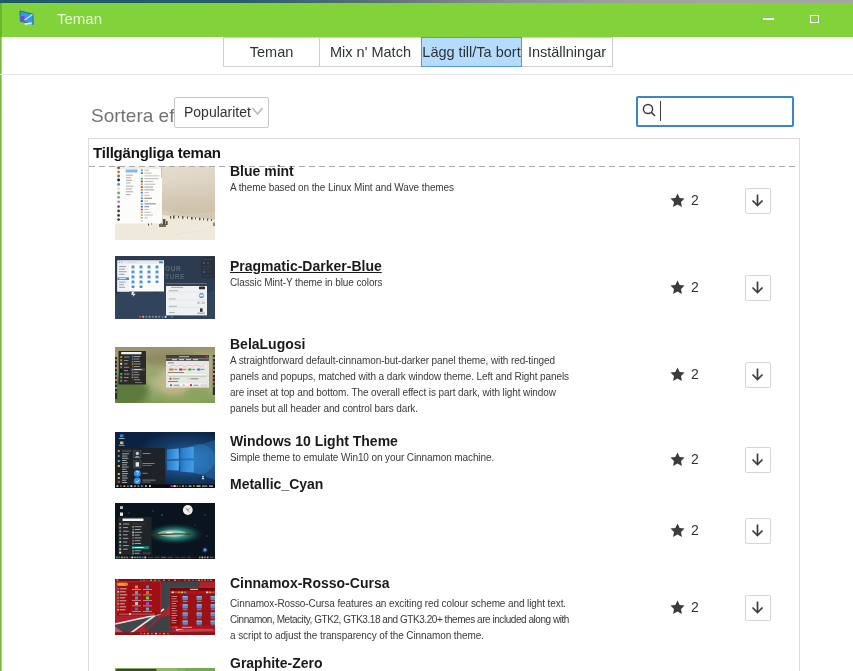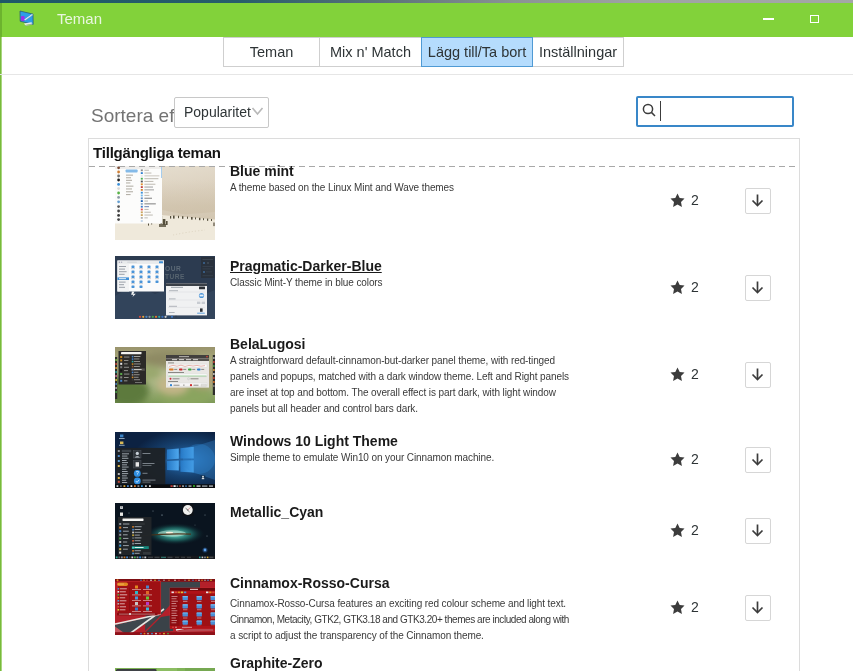--- a/index.html
+++ b/index.html
@@ -32,21 +32,21 @@
   <polygon points="7,14.6 14.3,13.3 15.6,14.4 8.2,15.9" fill="#e8eaec"></polygon>
   <polygon points="8.2,16.2 15,14.9 15.6,15.5 8.8,16.9" fill="#b0b4b8"></polygon>
 </svg>
 <div class="abs" style="left:57px;top:10px;font-size:15px;color:#e9f6df;">Teman</div>
 <div class="abs" style="left:763px;top:18px;width:11px;height:2px;background:#fff;"></div>
 <div class="abs" style="left:810px;top:15px;width:7px;height:5.5px;border:1.5px solid #fff;background:transparent;"></div>
 
 <div class="abs" style="left:223px;top:37px;height:30px;display:flex;">
   <div class="tab" style="width:96px;border-right:none;">Teman</div>
   <div class="tab" style="width:102px;border-right:none;">Mix n' Match</div>
-  <div class="tab" style="width:112px;border-color:#4f9ad4;background:#b5dcfd;text-align:right;">Lägg till/Ta bort</div>
+  <div class="tab" style="width:101px;border-color:#4f9ad4;background:#b5dcfd;text-align:right;">Lägg till/Ta bort</div>
   <div class="tab" style="width:91px;border-left:none;">Inställningar</div>
 </div>
 <div class="abs" style="left:0;top:74px;width:853px;height:1px;background:#e6e6e6;"></div>
 
 <div class="abs" style="left:91px;top:105px;font-size:19px;color:#737373;">Sortera efter</div>
 <div class="abs" style="left:174px;top:97px;width:93px;height:29px;border:1px solid #c8c8c8;border-radius:2px;background:#fff;"></div>
 <div class="abs" style="left:184px;top:104px;font-size:14px;color:#2e3436;">Popularitet</div>
 <svg class="abs" style="left:250px;top:106px;" width="15" height="10" viewBox="0 0 14 10">
   <polyline points="2,2 7,8 12,2" fill="none" stroke="#b8b8b8" stroke-width="1.6"></polyline>
 </svg>
@@ -67,21 +67,21 @@
 
 <div class="abs title" style="left:230px;top:258px;text-decoration:underline;">Pragmatic-Darker-Blue</div>
 <div class="abs desc" style="left:230px;top:275px;">Classic Mint-Y theme in blue colors</div>
 
 <div class="abs title" style="left:230px;top:336px;">BelaLugosi</div>
 <div class="abs desc" style="left:230px;top:353px;">A straightforward default-cinnamon-but-darker panel theme, with red-tinged<br>panels and popups, matched with a dark window theme. Left and Right panels<br>are inset at top and bottom. The overall effect is part dark, with light window<br>panels but all header and control bars dark.</div>
 
 <div class="abs title" style="left:230px;top:433px;">Windows 10 Light Theme</div>
 <div class="abs desc" style="left:230px;top:450px;">Simple theme to emulate Win10 on your Cinnamon machine.</div>
 
-<div class="abs title" style="left:230px;top:504px;">Metallic_Cyan</div>
+<div class="abs title" style="left:230px;top:476px;">Metallic_Cyan</div>
 
 <div class="abs title" style="left:230px;top:575px;">Cinnamox-Rosso-Cursa</div>
 <div class="abs desc" style="left:230px;top:596px;">Cinnamox-Rosso-Cursa features an exciting red colour scheme and light text.<br><span style="letter-spacing:-0.45px;">Cinnamon, Metacity, GTK2, GTK3.18 and GTK3.20+ themes are included along with</span><br>a script to adjust the transparency of the Cinnamon theme.</div>
 
 <div class="abs title" style="left:230px;top:655px;">Graphite-Zero</div>
 
 <div id="stars">
 <svg class="abs" style="left:670px;top:192.5px;" width="15" height="15" viewBox="0 0 15 15">
       <polygon points="7.5,0.5 9.7,5 14.5,5.6 11,9 11.9,14 7.5,11.6 3.1,14 4,9 0.5,5.6 5.3,5" fill="#3c3c3c"></polygon>
     </svg>

